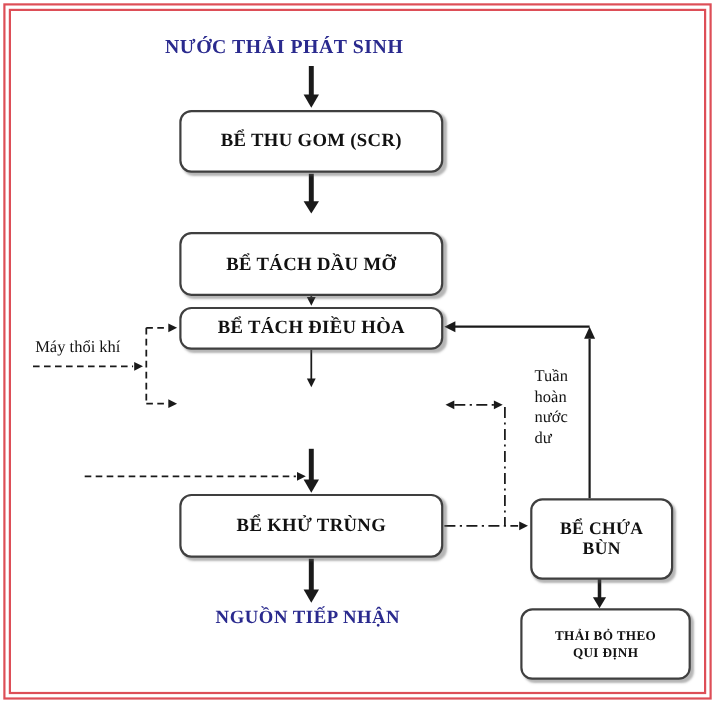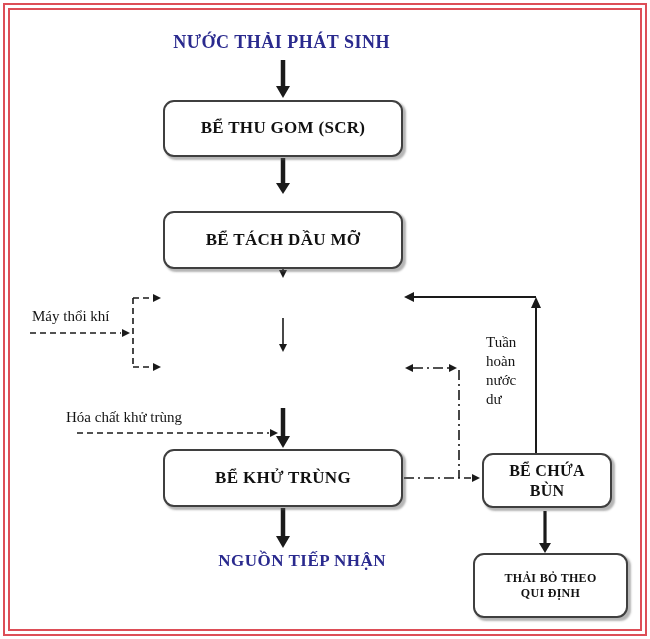--- a/index.html
+++ b/index.html
@@ -30,21 +30,21 @@
     color:#111111;
     letter-spacing:0.3px;
     box-sizing:border-box;
     padding:2px 22px;
   }
   .flow-title{
     position:absolute;
     font-weight:bold;
     font-size:18px;
     color:#2a2a8e;
-    text-align:right;
+    text-align:left;
     letter-spacing:0.5px;
     white-space:nowrap;
   }
   .side-label{
     position:absolute;
     font-size:15px;
     color:#141414;
     white-space:nowrap;
   }
   .wrap-label{
@@ -124,21 +124,21 @@
       <line x1="404" y1="478" x2="471" y2="478" stroke="#1a1a1a" stroke-width="1.6" stroke-dasharray="10 4 2 4"></line>
       <polygon points="480,478 472,474 472,482" fill="#1a1a1a"></polygon>
     </g>
   </svg>
 
   <div class="flow-title" style="left:150px;top:32px;width:240px;">NƯỚC THẢI PHÁT SINH</div>
   <div class="flow-title" style="left:196px;top:551px;width:190px;font-size:17px;">NGUỒN TIẾP NHẬN</div>
 
   <div class="box" style="left:163px;top:100px;width:240px;height:57px;">BỂ THU GOM (SCR)</div>
   <div class="box" style="left:163px;top:195px;width:240px;height:58px;margin-top:16px;">BỂ TÁCH DẦU MỠ</div>
+  <div class="box" style="left:163px;top:279px;width:240px;height:39px;">BỂ TÁCH ĐIỀU HÒA</div>
   <div class="box" style="left:163px;top:449px;width:240px;height:58px;">BỂ KHỬ TRÙNG</div>
-  <div class="box" style="left:482px;top:453px;width:130px;height:55px;font-size:16px;">BỂ CHỨA BÙN</div>
+  <div class="box" style="left:482px;top:453px;width:130px;height:74px;font-size:16px;">BỂ CHỨA BÙN</div>
   <div class="box" style="left:473px;top:553px;width:155px;height:65px;font-size:12px;">THẢI BỎ THEO QUI ĐỊNH</div>
 
   <div class="side-label" style="left:32px;top:308px;">Máy thổi khí</div>
-  <div class="side-label" style="left:66px;top:409px;">Hóa chất khử trùng</div>
   <div class="wrap-label" style="left:486px;top:333px;width:46px;">Tuần hoàn nước dư</div>
 
 </div>
 
 </body></html>

